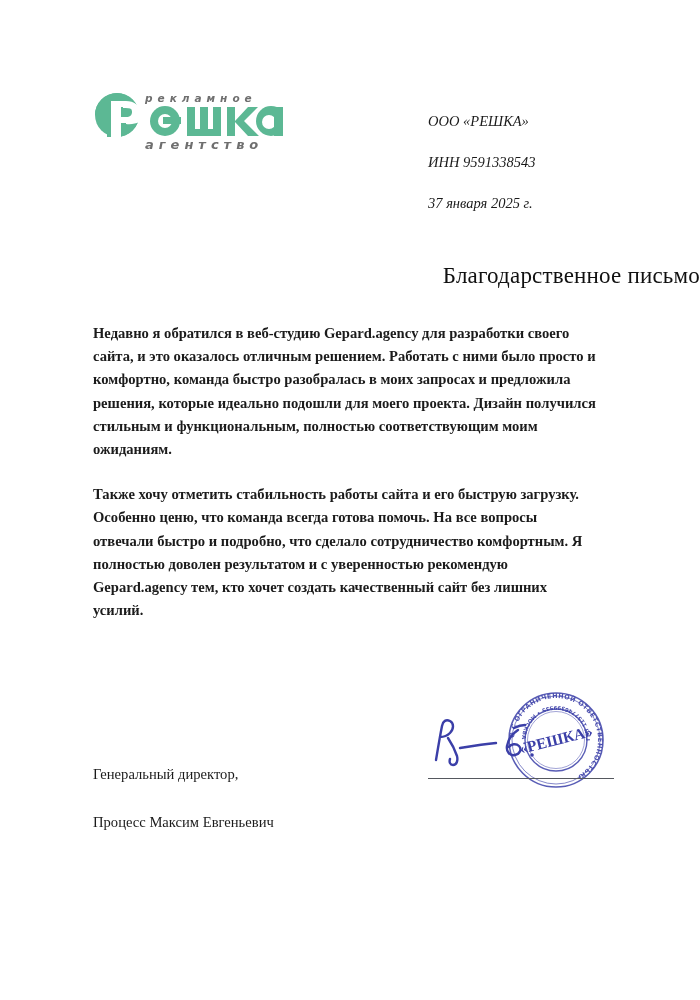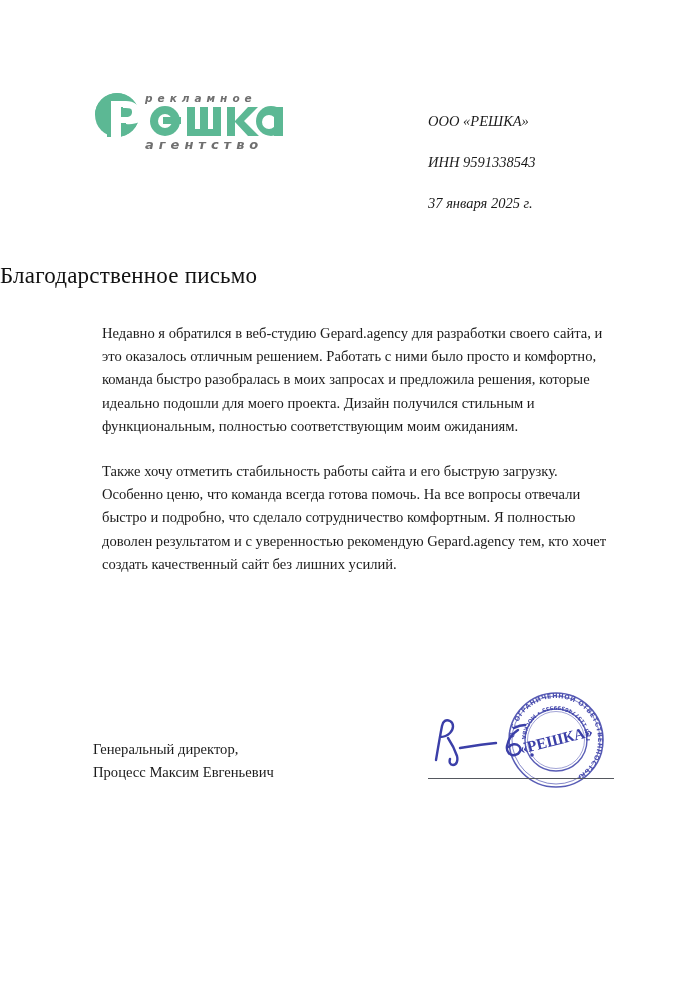--- a/index.html
+++ b/index.html
@@ -76,53 +76,54 @@
     white-space: nowrap;
   }
   .company-info div { height: 21px; margin-top: 20px; }
 
   
   .doc-title {
     position: absolute;
     left: 0;
     top: 263px;
     width: 700px;
-    text-align: left;
+    text-align: right;
     font-size: 23px;
     letter-spacing: 0.2px;
     color: #111111;
   }
 
   
   .body-text {
     position: absolute;
-    left: 102px;
+    left: 93px;
     top: 322px;
     width: 506px;
+    font-weight: bold;
   }
   .para {
     font-size: 14.6px;
     line-height: 23.2px;
     text-align: left;
     color: #1b1b1b;
     margin: 0 0 22px 0;
   }
   .para:last-child { margin-bottom: 8px; }
 
   
   .sign-block {
     position: absolute;
     left: 93px;
     top: 738px;
     width: 300px;
     font-size: 14.6px;
     line-height: 23.2px;
     color: #1b1b1b;
   }
-  .sign-block div { white-space: nowrap; }
+  .sign-block div { white-space: nowrap; margin-top: 25px; }
 
   .sign-area {
     position: absolute;
     left: 424px;
     top: 688px;
     width: 200px;
     height: 105px;
   }
   .sign-line {
     position: absolute;

